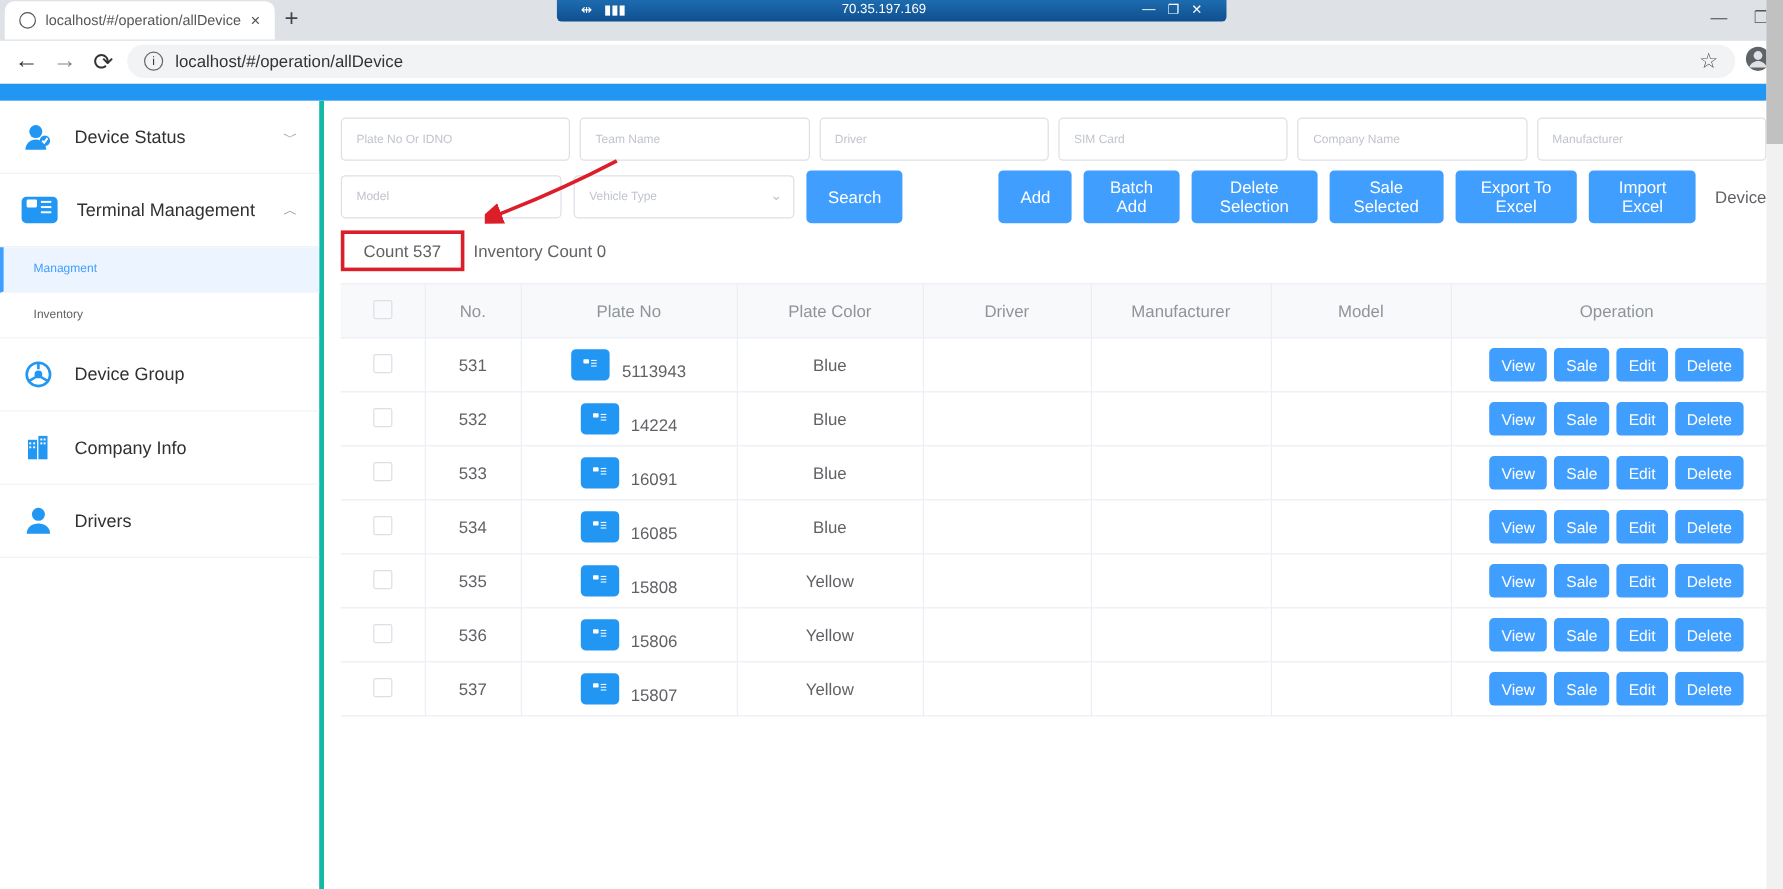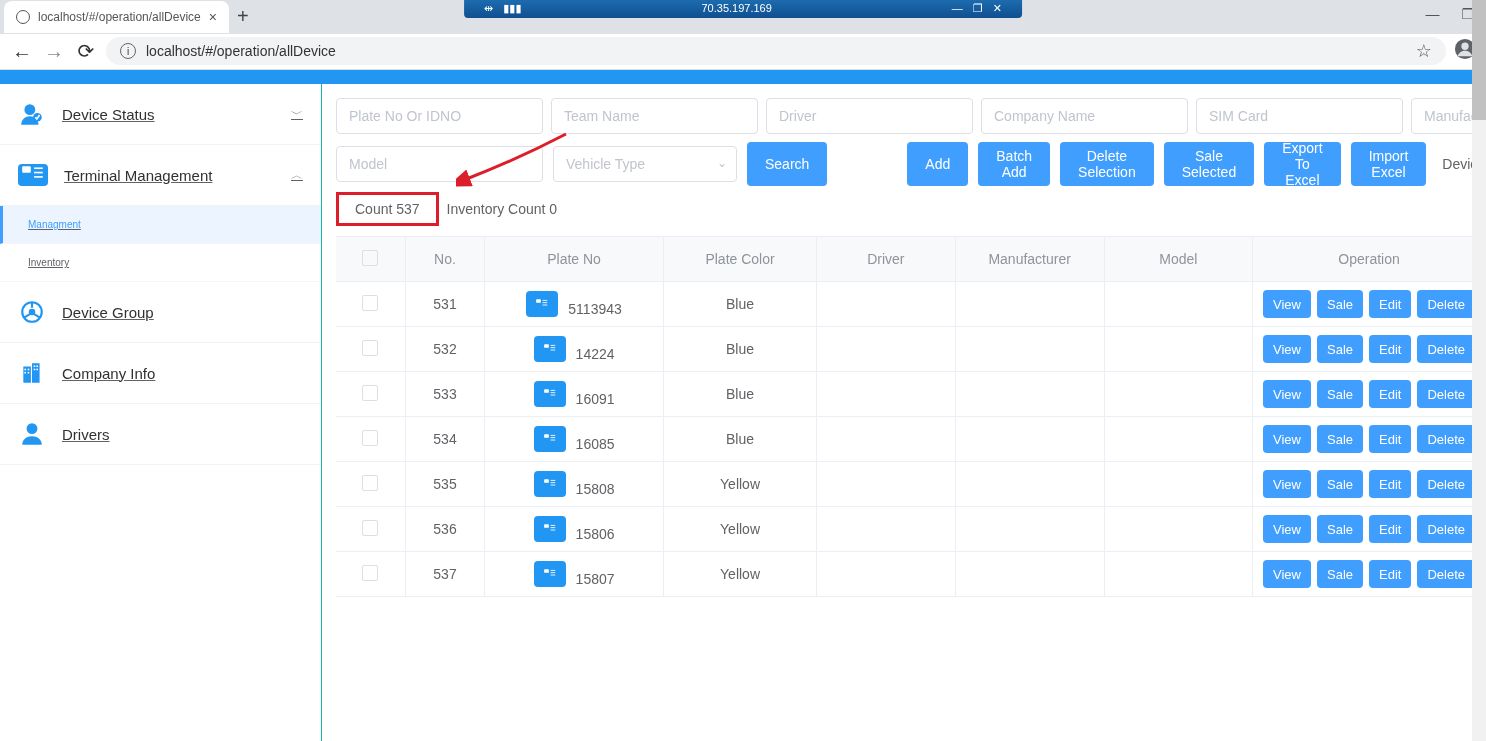--- a/index.html
+++ b/index.html
@@ -20,35 +20,35 @@
   .nav-btn.active { color:#333; }
   .url-box { flex:1; display:flex; align-items:center; border:none; border-radius:16px; background:#f1f3f4; height:28px; padding:0 14px; font-size:14px;color:#333; gap:10px;}
   .url-box .info-ic { width:16px;height:16px;border:1.5px solid #666;border-radius:50%; display:flex;align-items:center;justify-content:center; font-size:10px;}
   .star-ic, .profile-ic { font-size:18px; color:#555; cursor:pointer; }
 
   .topbar { height:14px; background:#2196f3; }
 
   .main-wrap { display:flex; height: calc(100vh - 84px); }
 
   
-  .sidebar { width: 322px; border-right:1px solid #14b8a6; background:#fff;text-decoration:underline; }
+  .sidebar { width: 270px; border-right:4px solid #14b8a6; background:#fff; }
   .side-item { display:flex; align-items:center; height:61px; padding:0 18px; gap:16px; cursor:pointer; border-bottom:1px solid #f3f3f3;}
   .side-item .label { flex:1; font-size:15px; color:#303133;}
   .side-item .chev { color:#909399; font-size:12px;}
   .side-item.active-group { background:#fff; }
   .sub-item { display:flex; align-items:center; height:38px; padding-left:28px; font-size:10px; cursor:pointer; border-bottom:1px solid #f5f5f5;}
   .sub-item.active { color:#409eff; background:#ecf5ff; border-left:3px solid #409eff; padding-left:25px;}
   .side-icon { width:28px; height:28px; display:flex;align-items:center;justify-content:center; }
   .side-icon.blue-badge { background:#2196f3; color:#fff; border-radius:4px; width:30px; height:22px; font-size:14px;}
   .side-icon svg { width:26px; height:26px; }
 
   
   .content { flex:1; padding:14px 0 0 14px; background:#fff; position:relative; overflow:hidden;}
   .filter-row { display:flex; gap:8px; margin-bottom:8px; padding-right:14px;}
-  .filter-input { height:36px; border:1px solid #dcdfe6; border-radius:4px; padding:0 12px; font-size:14px; color:#606266; flex:1;}
+  .filter-input { height:36px; border:1px solid #dcdfe6; border-radius:4px; padding:0 12px; font-size:10px; color:#606266; flex:1;}
   .filter-input::placeholder { color:#c0c4cc; }
   .filter-select { position:relative; flex:1; }
   .filter-select .chev-down { position:absolute; right:10px; top:10px; color:#c0c4cc; font-size:12px; pointer-events:none;}
 
   .action-row { display:flex; gap:10px; align-items:center; padding-right:14px; flex-wrap:nowrap; margin-bottom:6px;}
   .btn { height:44px; padding:0 18px; border:none; background:#409eff; color:#fff; border-radius:4px; font-size:14px; cursor:pointer; display:flex; align-items:center;}
   .extra-lbl { color:#606266; font-size:14px; padding-left:6px; }
 
   .count-bar { display:flex; align-items:center; gap:8px; margin:6px 0 10px; }
   .count-box { border:3px solid #dc1e2a; padding:6px 16px; color:#606266; position:relative;}
@@ -206,22 +206,22 @@
         </span>
         <span class="label">Drivers</span>
       </div>
     </div>
 
     <div class="content">
       <div class="filter-row">
         <input class="filter-input" placeholder="Plate No Or IDNO" style="">
         <input class="filter-input" placeholder="Team Name" style="">
         <input class="filter-input" placeholder="Driver" style="">
+        <input class="filter-input" placeholder="SIM Card" style="">
         <input class="filter-input" placeholder="Company Name" style="">
-        <input class="filter-input" placeholder="SIM Card" style="">
         <input class="filter-input" placeholder="Manufacturer" style="">
       </div>
 
       <div class="action-row" style="position:relative;">
         <input class="filter-input" style="flex: 0 0 184px;" placeholder="Model">
         <div class="filter-select" style="flex:0 0 184px">
           <input class="filter-input" style="width: 100%;" readonly="" placeholder="Vehicle Type">
           <span class="chev-down">⌄</span>
         </div>
         <button class="btn">Search</button>

